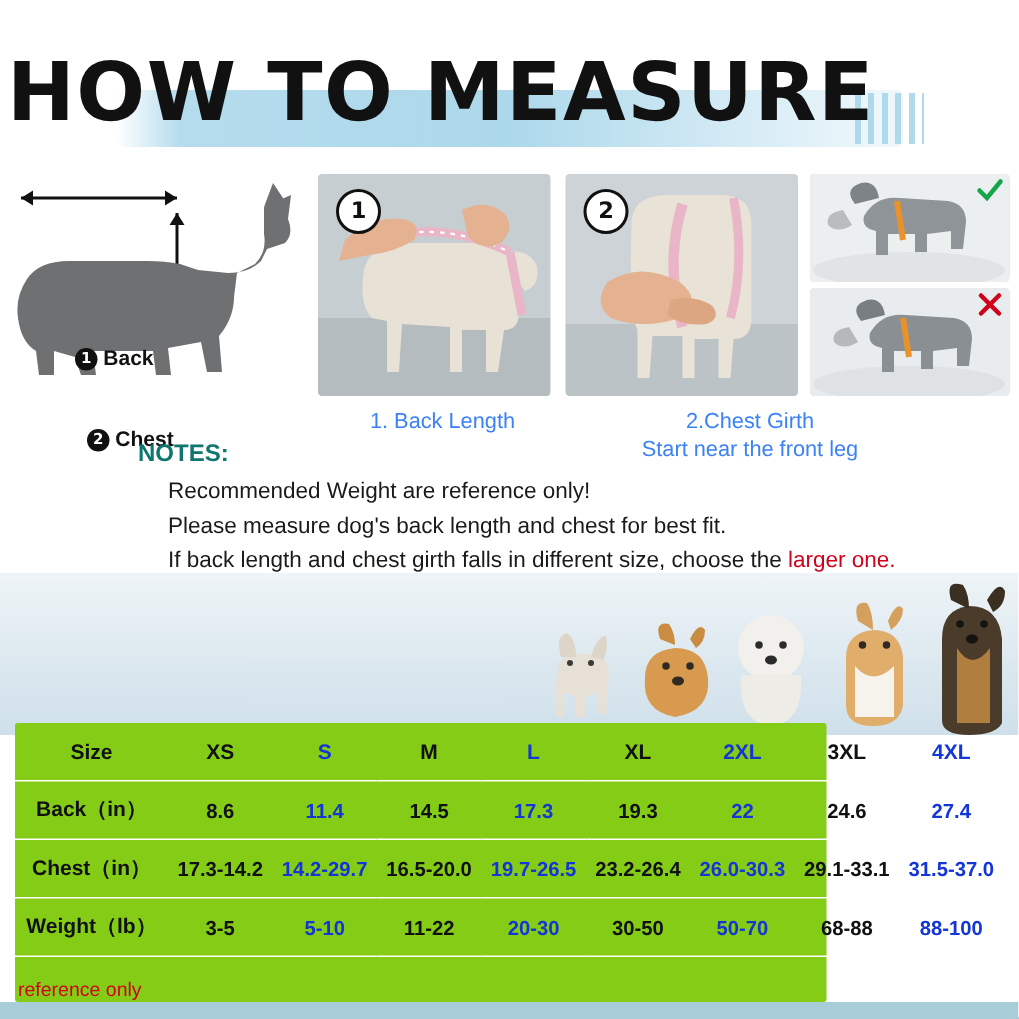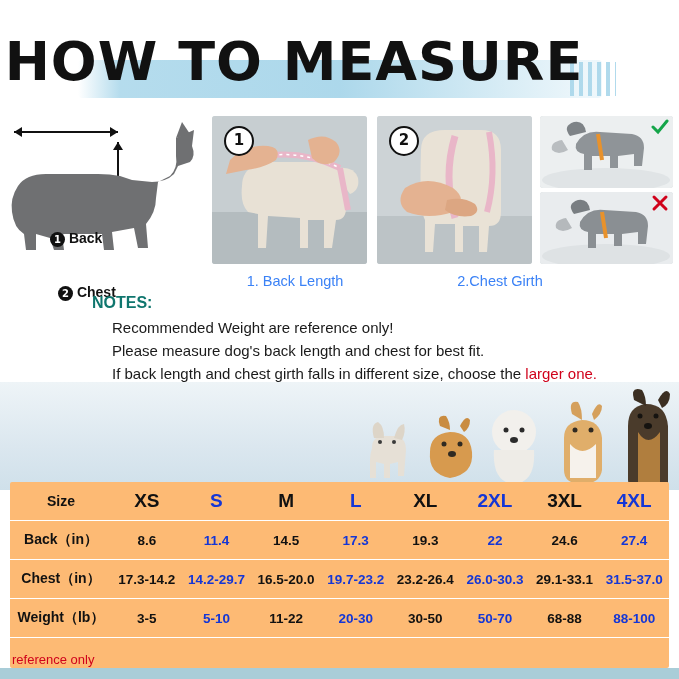--- a/index.html
+++ b/index.html
@@ -87,29 +87,29 @@
   
   .strip{
     position:absolute;left:0;top:382px;width:679px;height:108px;
     background:linear-gradient(180deg,#eef4f7 0%,#dbe7ef 60%,#cfe0ea 100%);
   }
   .dogs{position:absolute;left:0;top:382px;width:679px;height:108px;}
   .dog{position:absolute;bottom:0;}
 
   
   .table-wrap{
-    position:absolute;left:10px;top:482px;width:659px;height:186px;
-    background:#fdba74;border-radius:2px;
+    position:absolute;left:10px;top:482px;width:541px;height:186px;
+    background:#84cc16;border-radius:2px;
   }
   table{border-collapse:collapse;width:659px;font-size:13.5px;}
   th,td{
     height:36px;text-align:center;color:#111;font-weight:bold;
     border-bottom:1px solid #ffffff;
   }
-  th{font-size:19px;}
+  th{font-size:14px;}
   td.rowhead,th.rowhead{width:100px;font-size:14px;}
   .blue{color:#1436d6;}
   .refonly{
     position:absolute;left:12px;top:652px;font-size:13px;color:#d0021b;
   }
   .bottom-strip{
     position:absolute;left:0;top:668px;width:679px;height:11px;background:#a9cdd8;
   }
 </style>
 </head>
@@ -221,20 +221,21 @@
         <path d="M3,3 L15,15 M15,3 L3,15" stroke="#d0021b" stroke-width="3" fill="none" stroke-linecap="round"></path>
       </svg>
     </div>
   </div>
 
   <div class="cap cap1">
     <div>1. Back Length</div>
   </div>
   <div class="cap cap2">
     <div>2.Chest Girth</div>
+    <div>Start near the front leg</div>
   </div>
 
   <div class="notes">
     <div class="notes-title">NOTES:</div>
     <div class="note-line nl1">Recommended Weight are reference only!</div>
     <div class="note-line nl2">Please measure dog's back length and chest for best fit.</div>
     <div class="note-line nl3">
       <span>If back length and chest girth falls in different size, choose the </span><span class="hl">larger one.</span>
     </div>
   </div>
@@ -308,21 +309,21 @@
           <td>19.3</td>
           <td class="blue">22</td>
           <td>24.6</td>
           <td class="blue">27.4</td>
         </tr>
         <tr>
           <td class="rowhead">Chest（in）</td>
           <td>17.3-14.2</td>
           <td class="blue">14.2-29.7</td>
           <td>16.5-20.0</td>
-          <td class="blue">19.7-23.2</td>
+          <td class="blue">19.7-26.5</td>
           <td>23.2-26.4</td>
           <td class="blue">26.0-30.3</td>
           <td>29.1-33.1</td>
           <td class="blue">31.5-37.0</td>
         </tr>
         <tr>
           <td class="rowhead">Weight（lb）</td>
           <td>3-5</td>
           <td class="blue">5-10</td>
           <td>11-22</td>

